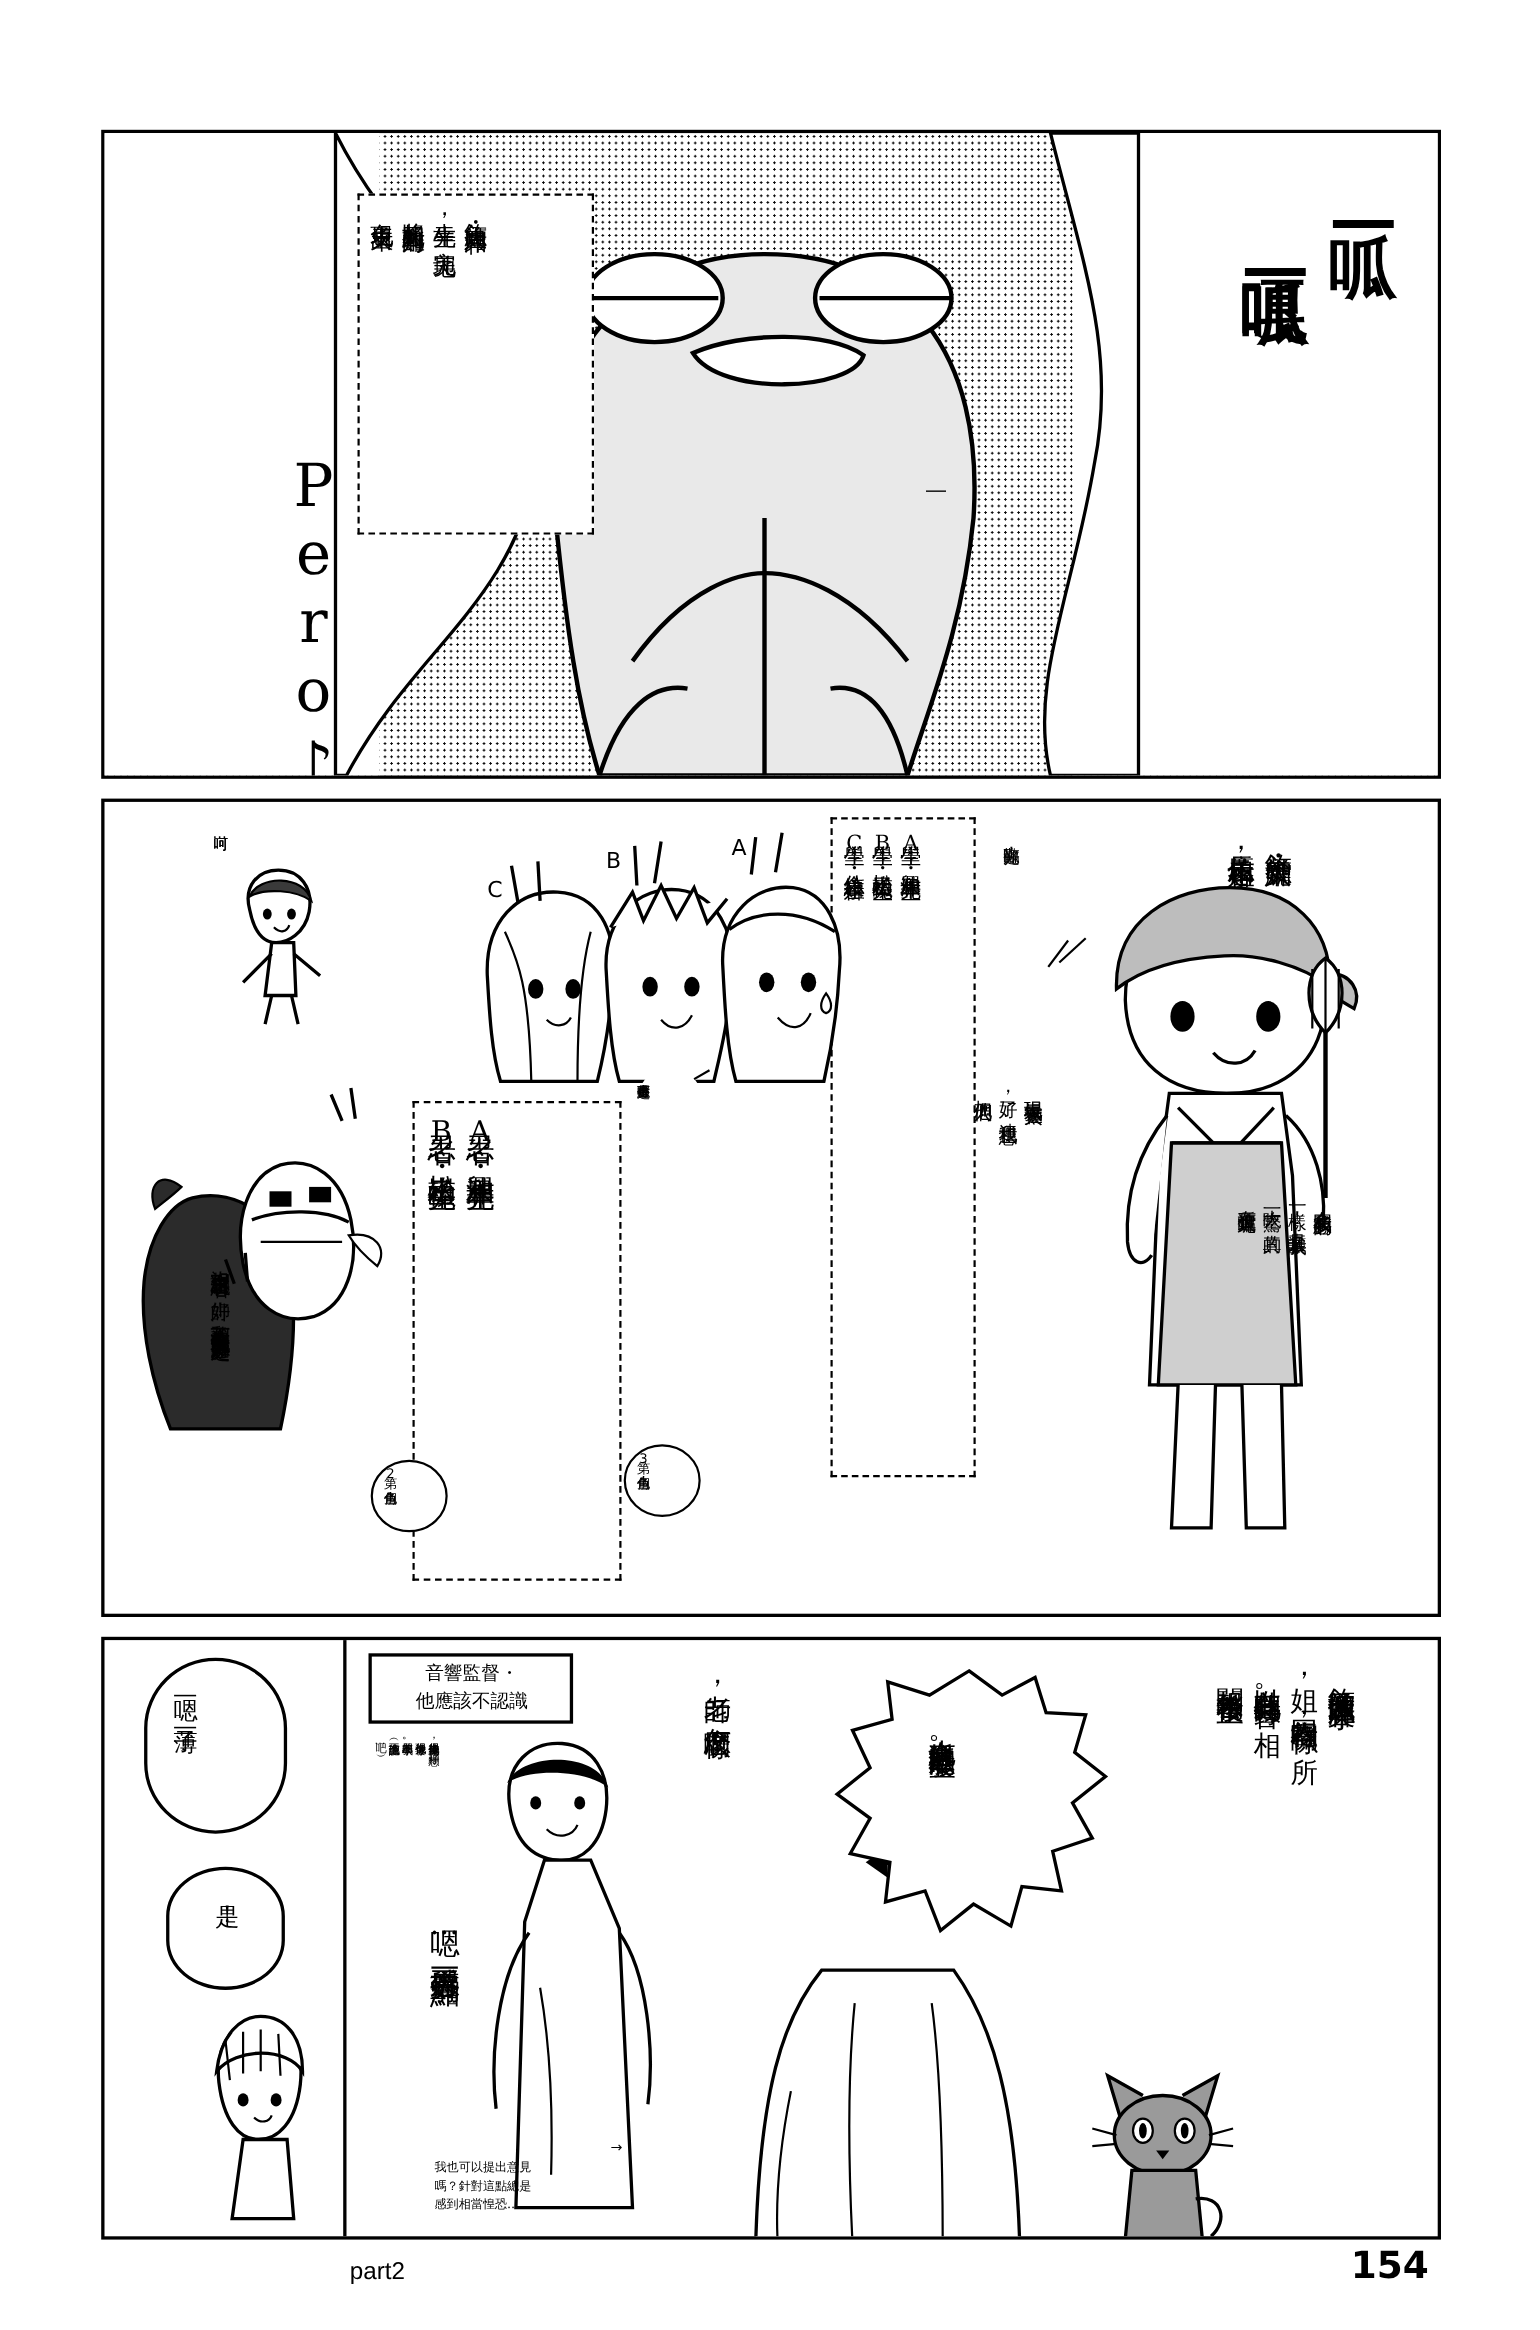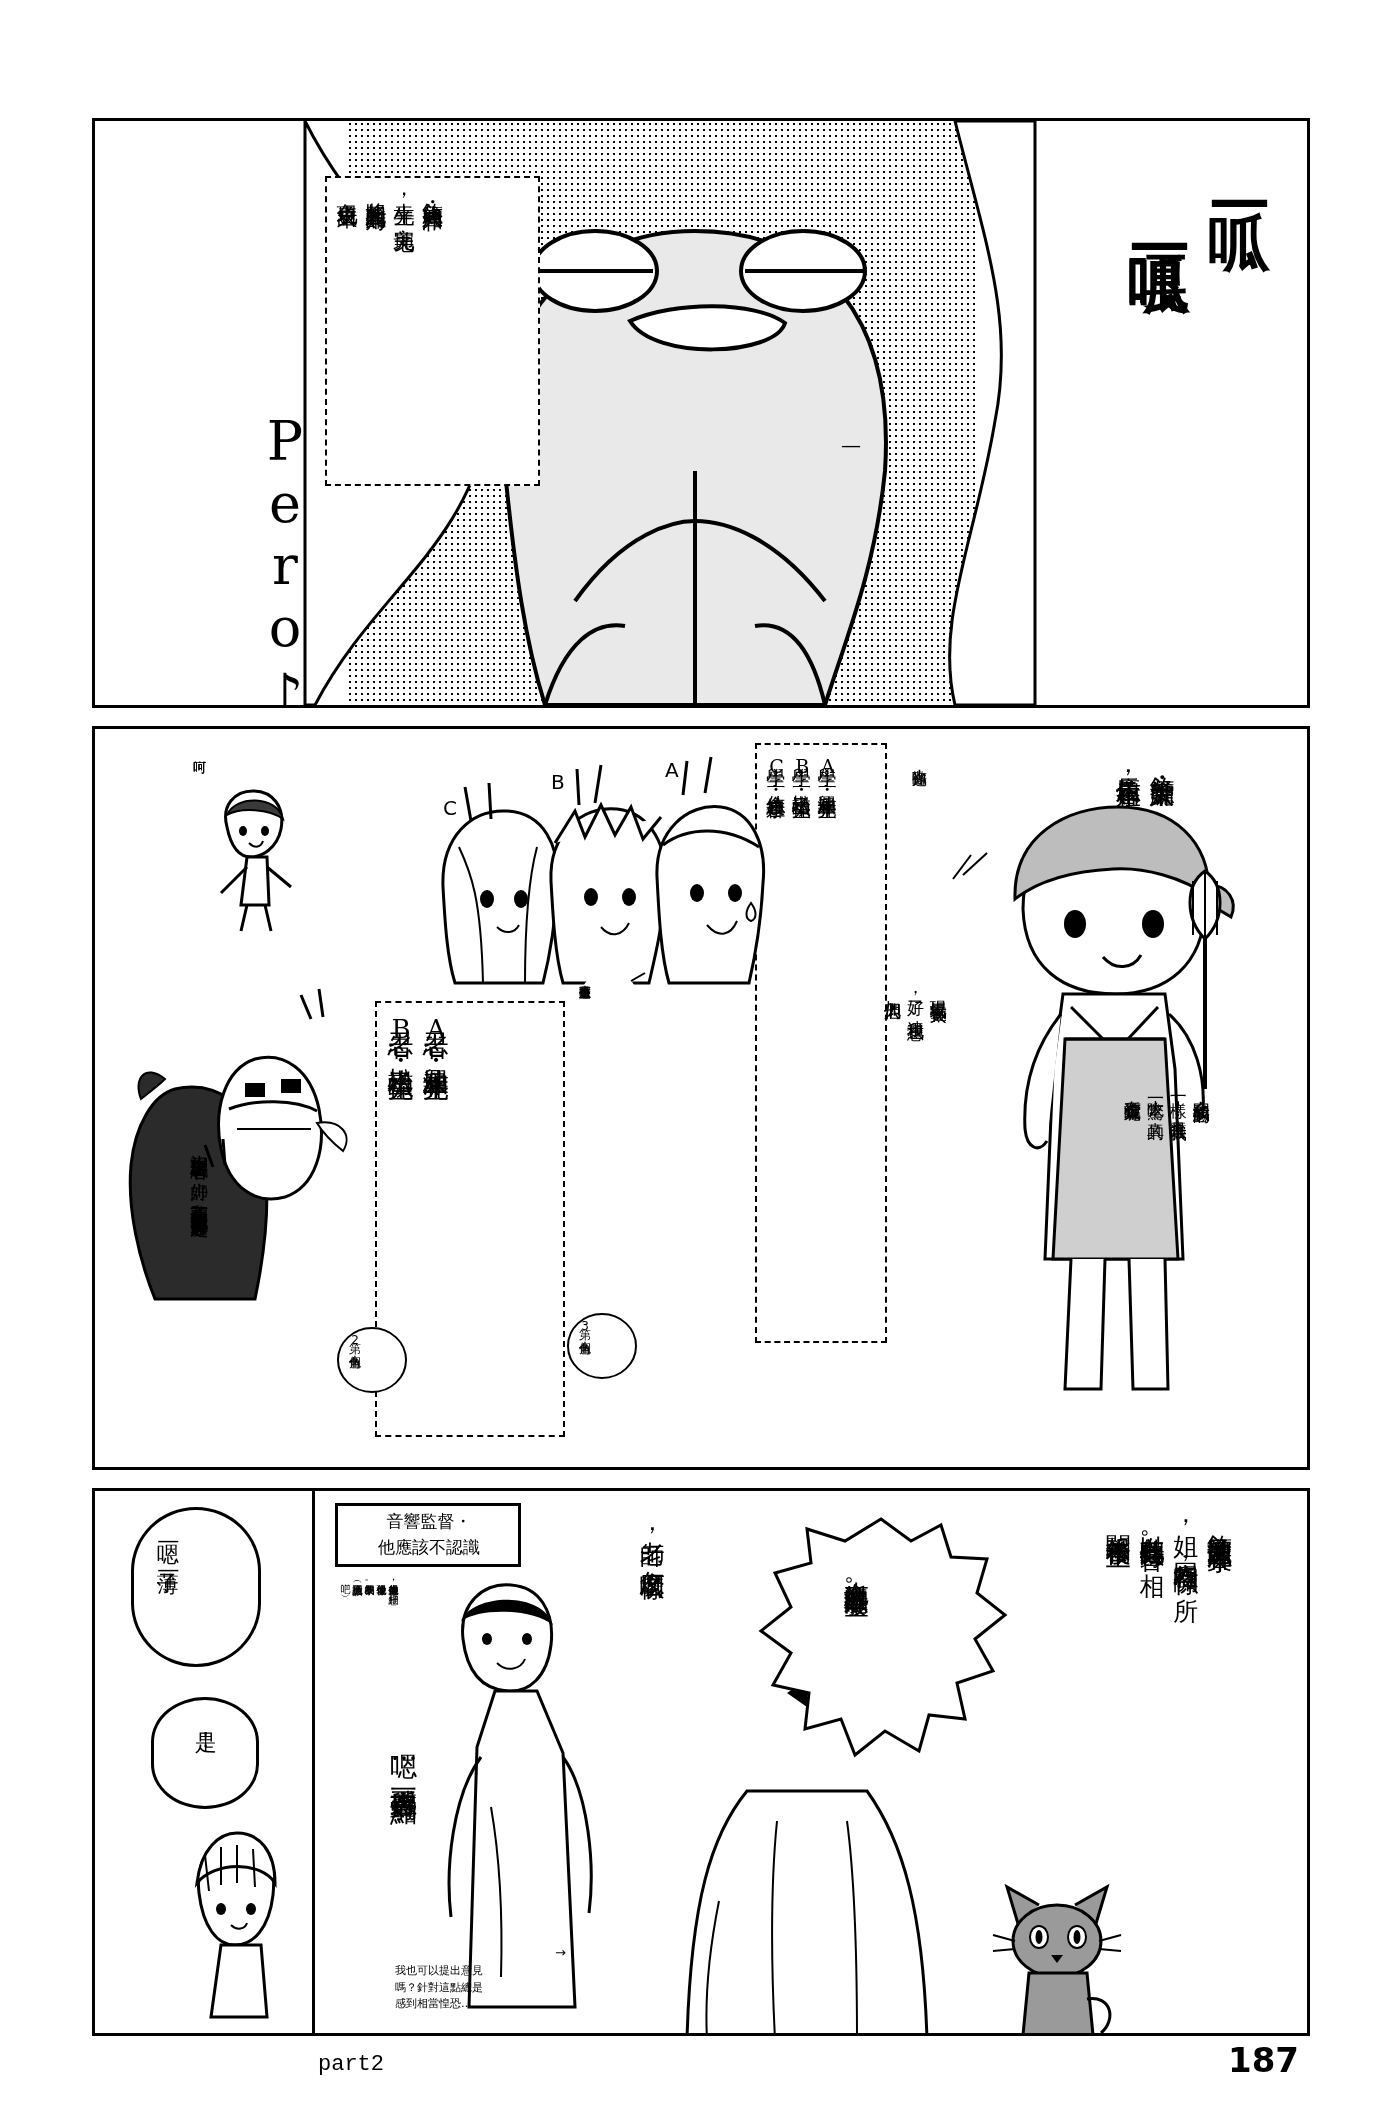--- a/index.html
+++ b/index.html
@@ -56,21 +56,21 @@
   .sfx{
     font-family:"DejaVu Serif","Liberation Serif",serif;
     font-weight:bold;
     writing-mode:vertical-rl;
     text-orientation:upright;
     letter-spacing:0.02em;
   }
 
   
   .pagenum{position:absolute;font-family:"DejaVu Sans","Liberation Sans",sans-serif;font-weight:bold;}
-  .partlabel{position:absolute;font-family:Liberation Mono, monospace;}
+  .partlabel{position:absolute;font-family:Liberation Sans, sans-serif;}
 
   
   .ink{position:absolute;}
   svg{display:block;overflow:visible;}
 </style>
 </head>
 <body>
 
 <div class="page">
 
@@ -399,14 +399,14 @@
         <ellipse cx="88" cy="58" rx="3.5" ry="7" fill="#000"></ellipse>
         <path d="M62,76 L74,76 L68,84 Z" fill="#000"></path>
         <path d="M26,62 L4,56 M26,70 L4,72 M110,62 L132,56 M110,70 L132,72" stroke="#000" stroke-width="2"></path>
         <path d="M40,94 L34,156 L104,156 L98,94 Z" fill="#9a9a9a" stroke="#000" stroke-width="3"></path>
         <path d="M98,120 C122,116 128,140 112,154" fill="none" stroke="#000" stroke-width="3"></path>
       </svg>
     </div>
   </div>
 
   <div class="partlabel" style="left:318px;top:2052px;font-size:22px;">part2</div>
-  <div class="pagenum" style="left:1228px;top:2040px;font-size:34px;">187</div>
+  <div class="pagenum" style="left:1228px;top:2040px;font-size:34px;">154</div>
 </div>
 
 </body></html>

